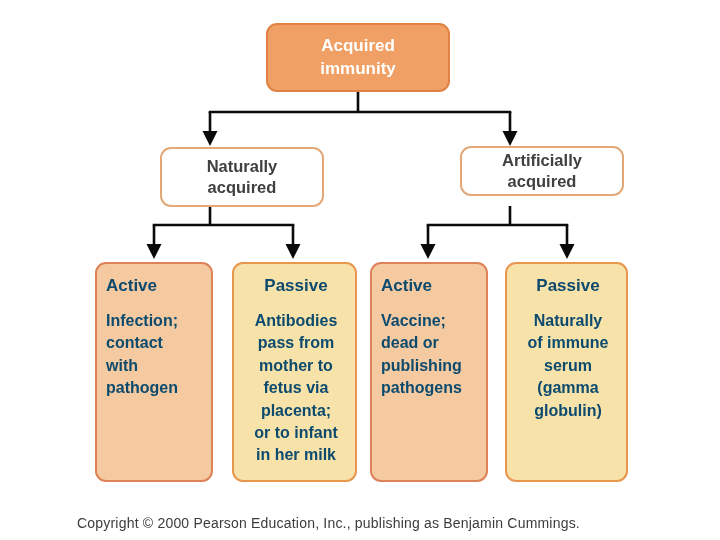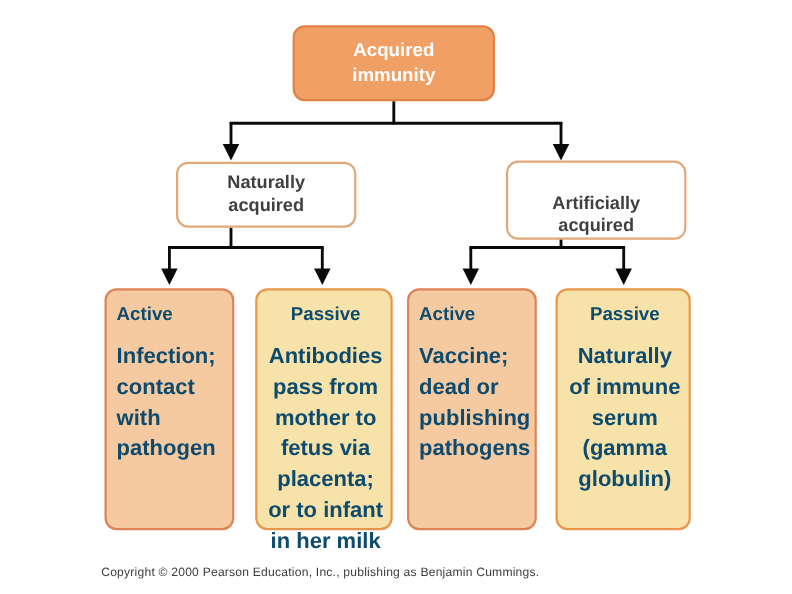--- a/index.html
+++ b/index.html
@@ -46,21 +46,21 @@
     color: #404040;
     font-size: 16.5px;
     line-height: 1.25;
     display: flex;
     align-items: center;
     justify-content: center;
     text-align: center;
     margin-left: 32px;
   }
   .branch-0 { left: 128px; top: 147px; width: 164px; height: 60px; }
-  .branch-1 { left: 428px; top: 146px; width: 164px; height: 72px; align-items: flex-end; }
+  .branch-1 { left: 428px; top: 146px; width: 164px; height: 50px; }
   .leaf-node {
     top: 262px;
     height: 220px;
     padding: 12px 6px 0 9px;
     color: #0c4a6e;
   }
   .leaf-node.active {
     background: var(--active-fill);
     border: 2.5px solid var(--active-border);
   }
@@ -71,30 +71,30 @@
   }
   .leaf-0 { left: 95px;  width: 118px; }
   .leaf-1 { left: 232px; width: 125px; }
   .leaf-2 { left: 370px; width: 118px; }
   .leaf-3 { left: 505px; width: 123px; }
   .leaf-heading {
     font-size: 17px;
     margin: 0;
   }
   .leaf-body {
-    font-size: 20px;
+    font-size: 16px;
     line-height: 1.4;
     margin-top: 14px;
   }
   .prewrap { white-space: pre-line; }
   .copyright {
     position: absolute;
-    left: 92px;
+    left: 77px;
     top: 515px;
-    font-size: 11px;
+    font-size: 14px;
     font-weight: normal;
     color: #3c3c3c;
     letter-spacing: 0.2px;
   }
 </style>
 </head>
 <body>
 
 <div id="canvas">
 

